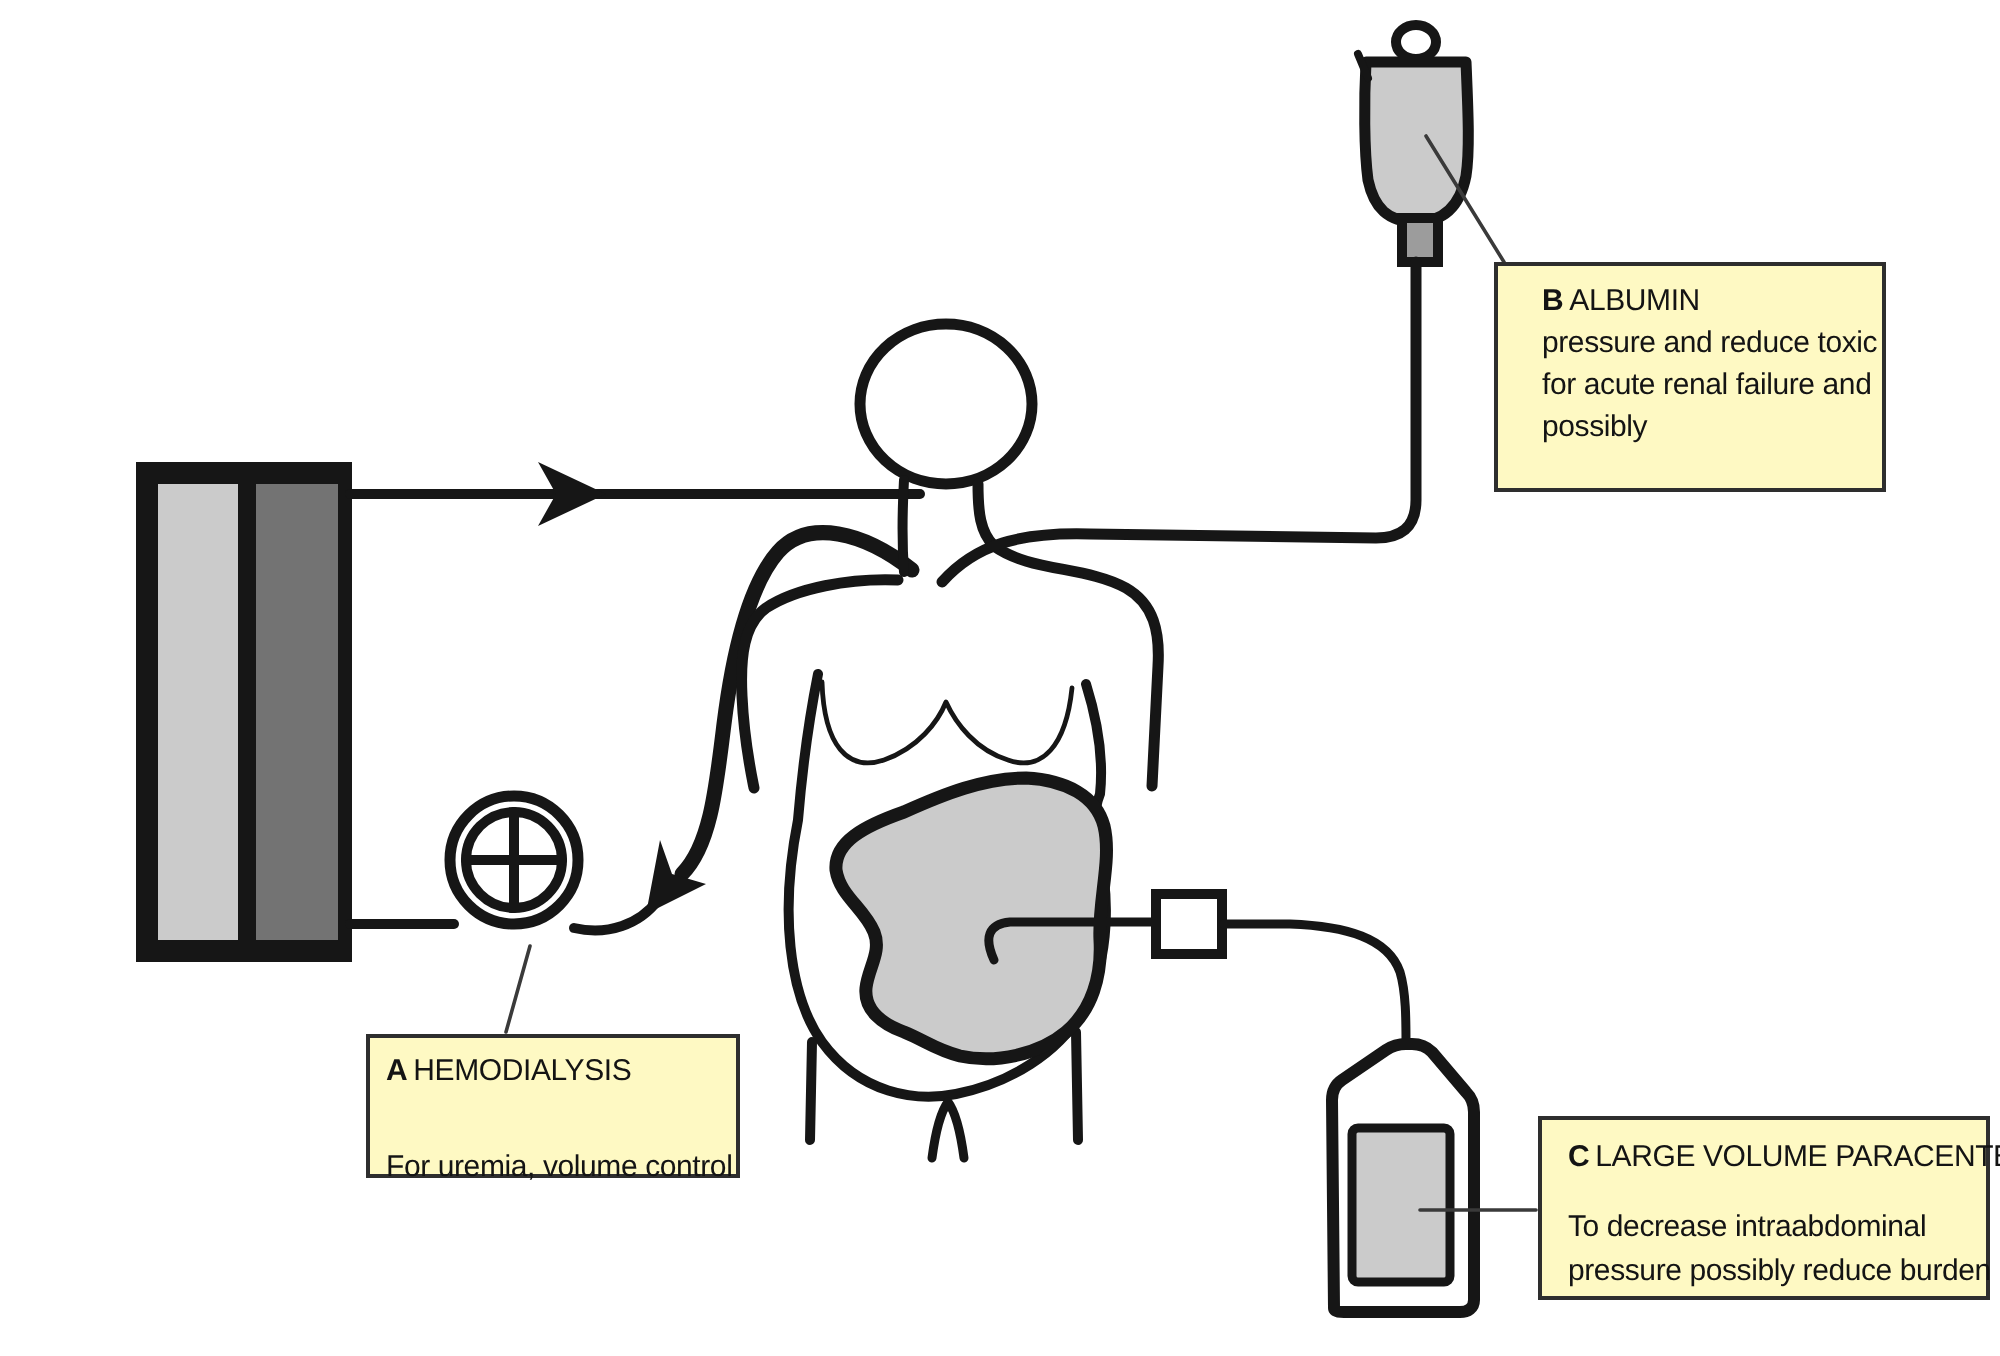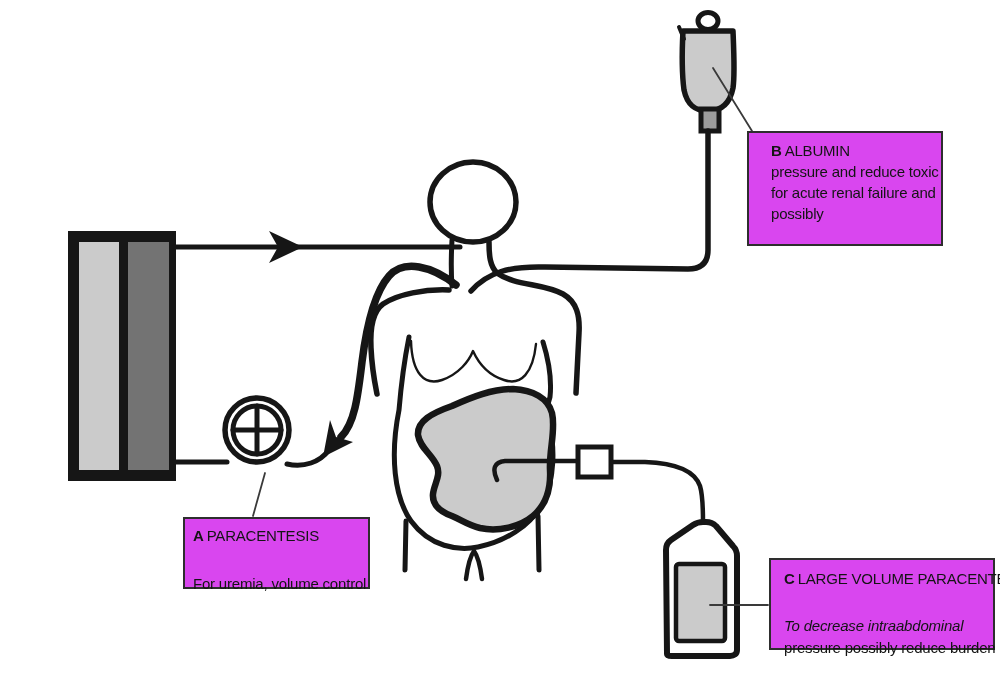--- a/index.html
+++ b/index.html
@@ -1,27 +1,27 @@
 <!DOCTYPE html>
 <html><head>
 <meta charset="utf-8">
 <style>
   html,body{margin:0;padding:0;background:#fff;}
   .stage{position:relative;width:1000px;height:678px;background:#ffffff;overflow:hidden;
          font-family:"Liberation Sans",sans-serif;}
   .art{position:absolute;left:0;top:0;width:1000px;height:678px;}
   .art path,.art line,.art ellipse,.art circle{stroke-linecap:round;stroke-linejoin:round;}
-  .label-box{position:absolute;box-sizing:border-box;background:#d946ef;border:2px solid #2e2e2e;
+  .label-box{position:absolute;box-sizing:border-box;background:#fef9c3;border:2px solid #2e2e2e;
              font-size:15px;line-height:21px;color:#141414;letter-spacing:-0.2px;white-space:nowrap;}
   .label-box .hdr b{font-weight:bold;margin-right:3px;}
   #box-a{left:183px;top:517px;width:187px;height:72px;padding:6px 6px 0 8px;}
   #box-b{left:747px;top:131px;width:196px;height:115px;padding:7px 4px 0 22px;}
   #box-c{left:769px;top:558px;width:226px;height:92px;padding:8px 4px 0 13px;}
   #box-a .body{margin-top:27px;}
-  #box-c .body{margin-top:26px;line-height:22px;font-style:italic;}
+  #box-c .body{margin-top:14px;line-height:22px;}
 </style>
 </head>
 <body>
 
 <div class="stage">
 
   <svg class="art" viewBox="0 0 1000 678">
 
     <g>
       <rect x="68" y="231" width="108" height="250" fill="#161616"></rect>
@@ -73,21 +73,21 @@
       <rect x="676" y="564" width="49" height="77" rx="3" stroke="#161616" stroke-width="4.5" fill="#cbcbcb"></rect>
     </g>
 
     <line x1="265" y1="473" x2="253" y2="516" stroke-width="1.8" stroke="#3a3a3a"></line>
     <line x1="713" y1="68" x2="752" y2="131" stroke-width="1.8" stroke="#3a3a3a"></line>
     <line x1="710" y1="605" x2="768" y2="605" stroke-width="1.8" stroke="#3a3a3a"></line>
   </svg>
 
   <div class="label-box" id="box-a">
     <div class="hdr">
-      <b>A</b><span>PARACENTESIS</span>
+      <b>A</b><span>HEMODIALYSIS</span>
     </div>
     <div class="body">For uremia, volume control</div>
   </div>
 
   <div class="label-box" id="box-b">
     <div class="hdr">
       <b>B</b><span>ALBUMIN</span>
     </div>
     <div class="body">pressure and reduce toxic</div>
     <div class="body">for acute renal failure and</div>

